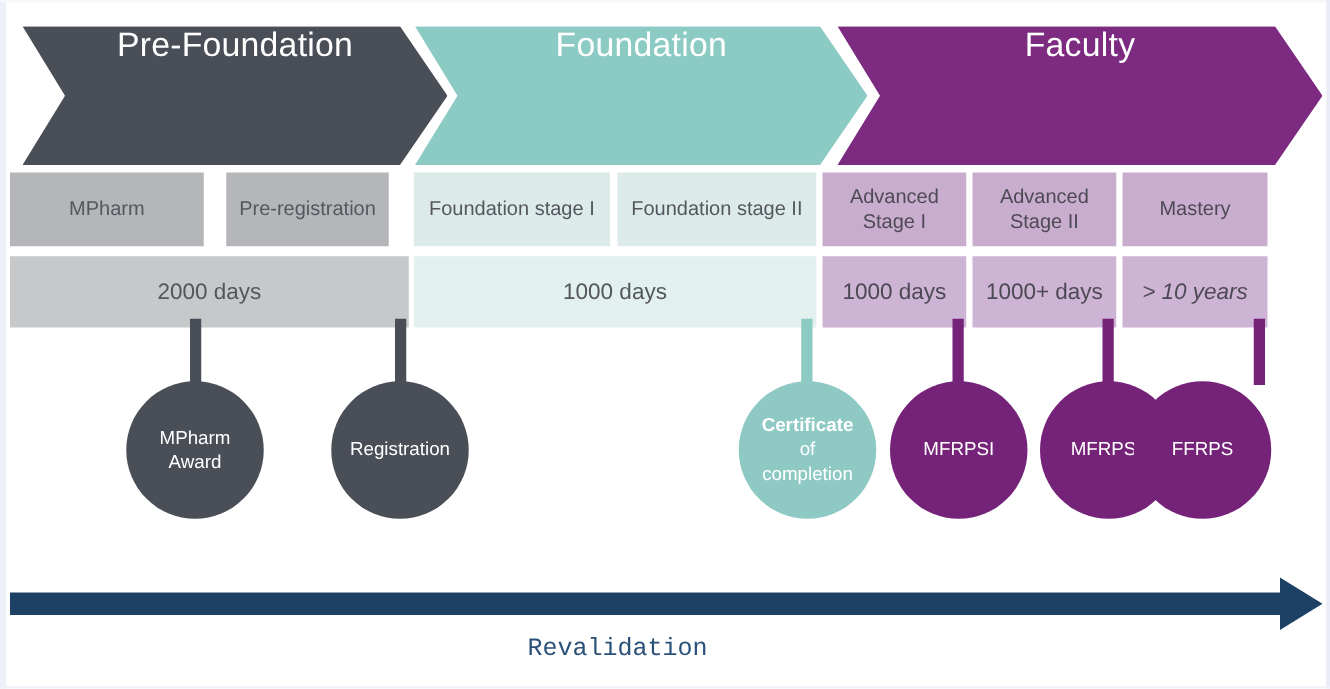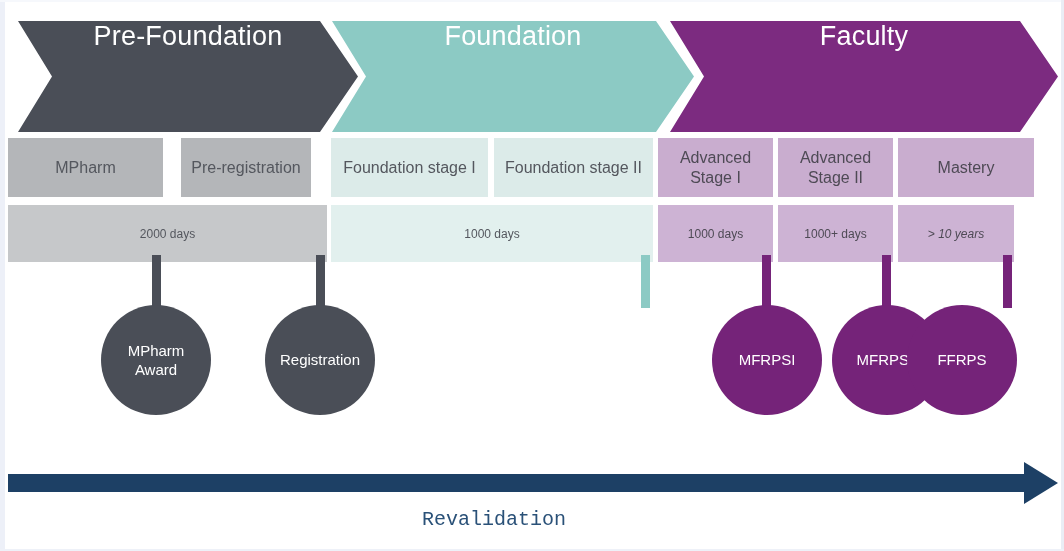--- a/index.html
+++ b/index.html
@@ -36,21 +36,21 @@
     color: #54575e; white-space: pre-line;
   }
   .box.gray   { background: #b4b6b9; }
   .box.tealL  { background: #dcebe9; }
   .box.purpL  { background: #c9adcf; color: #4e4a55; }
 
   
   .bar {
     position: absolute; top: 205px; height: 57px;
     display: flex; align-items: center; justify-content: center;
-    text-align: center; font-size: 12px; color: #54575e;
+    text-align: center; font-size: 18px; color: #54575e;
   }
   .bar.gray  { background: #c6c8ca; }
   .bar.tealL { background: #e2f0ee; }
   .bar.purpL { background: #cdb3d4; color: #4e4a55; }
 
   
   .stem { position: absolute; top: 255px; width: 9px; height: 53px; }
   .stem.dark { background: #4a4e57; }
   .stem.teal { background: #8ccac4; }
   .stem.purp { background: #752379; }
@@ -103,21 +103,21 @@
   </div>
 
   <div class="box gray" style="left:8px;   width:155px;">MPharm</div>
   <div class="box gray" style="left:168px; width:130px;margin-left:13px;">Pre-registration</div>
   <div class="box tealL" style="left:331px; width:157px;">Foundation stage I</div>
   <div class="box tealL" style="left:494px; width:159px;">Foundation stage II</div>
   <div class="box purpL" style="left:658px; width:115px;">Advanced
 Stage I</div>
   <div class="box purpL" style="left:778px; width:115px;">Advanced
 Stage II</div>
-  <div class="box purpL" style="left:898px; width:136px;">Mastery</div>
+  <div class="box purpL" style="left:898px; width:116px;">Mastery</div>
 
   <div class="bar gray" style="left:8px;   width:319px;">2000 days</div>
   <div class="bar tealL" style="left:331px; width:322px;">1000 days</div>
   <div class="bar purpL" style="left:658px; width:115px;">1000 days</div>
   <div class="bar purpL" style="left:778px; width:115px;">1000+ days</div>
   <div class="bar purpL" style="left:898px; width:116px;font-style:italic;">&gt; 10 years</div>
 
   <div class="stem dark" style="left:152px;"></div>
   <div class="stem dark" style="left:316px;"></div>
   <div class="stem teal" style="left:641px;"></div>
@@ -125,20 +125,25 @@
   <div class="stem purp" style="left:882px;"></div>
   <div class="stem purp" style="left:1003px;"></div>
 
   <div class="circle dark" style="left:101px;">
     <div>MPharm</div>
     <div>Award</div>
   </div>
   <div class="circle dark" style="left:265px;">
     <div>Registration</div>
   </div>
+  <div class="circle teal" style="left:591px;">
+    <div class="bold">Certificate</div>
+    <div>of</div>
+    <div>completion</div>
+  </div>
   <div class="circle purp" style="left:712px;">
     <div>MFRPSI</div>
   </div>
   <div class="circle purp" style="left:832px;">
     <div>MFRPSII</div>
   </div>
   <div class="circle purp" style="left:907px;">
     <div>FFRPS</div>
   </div>
 

